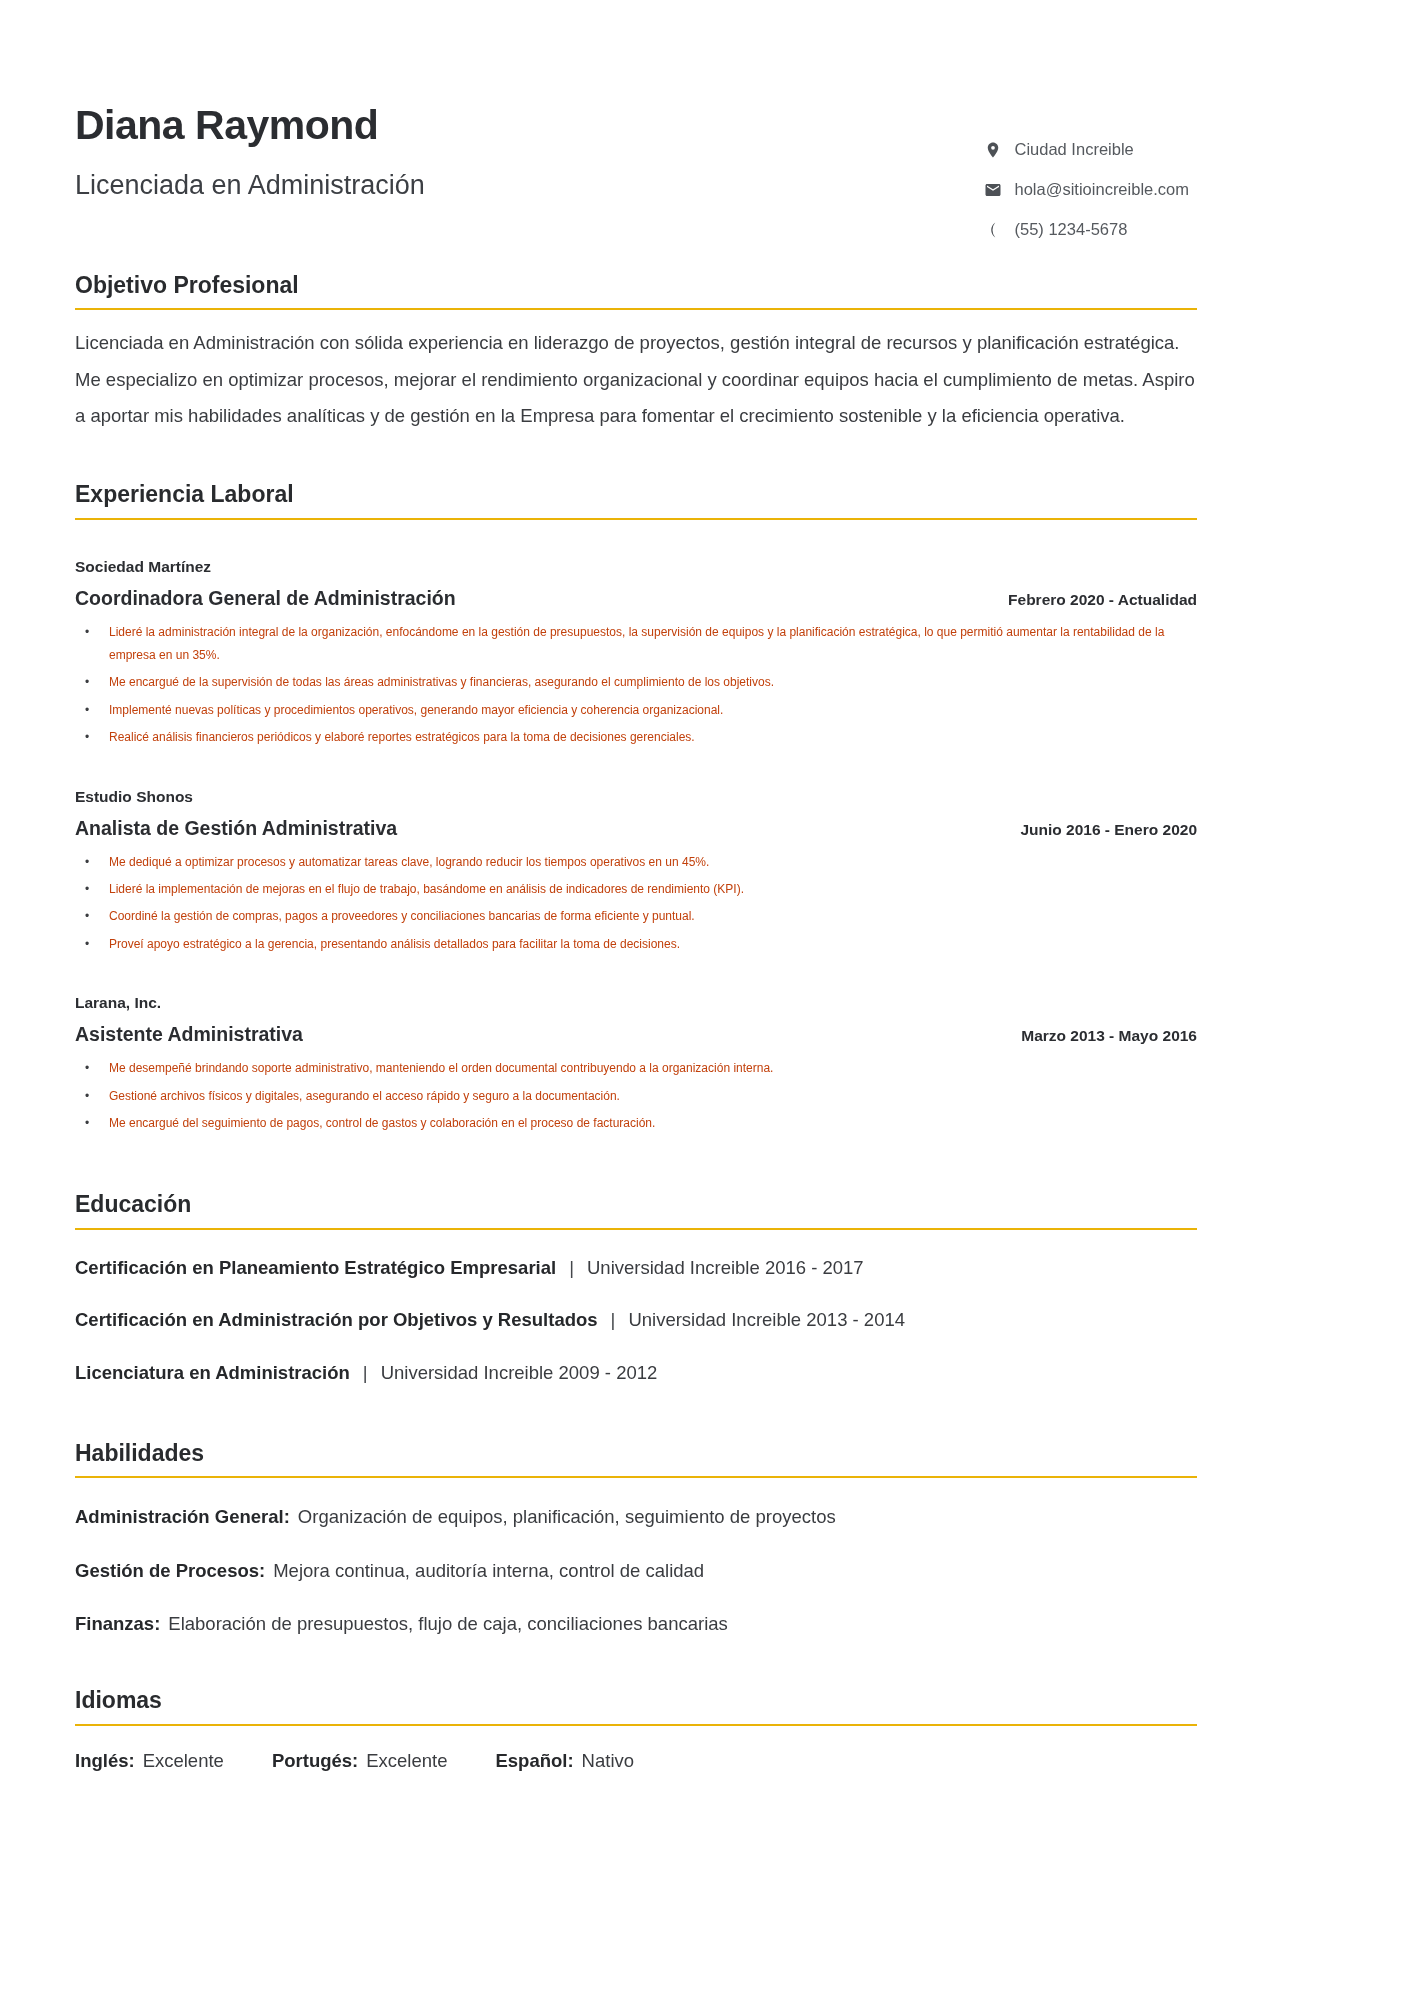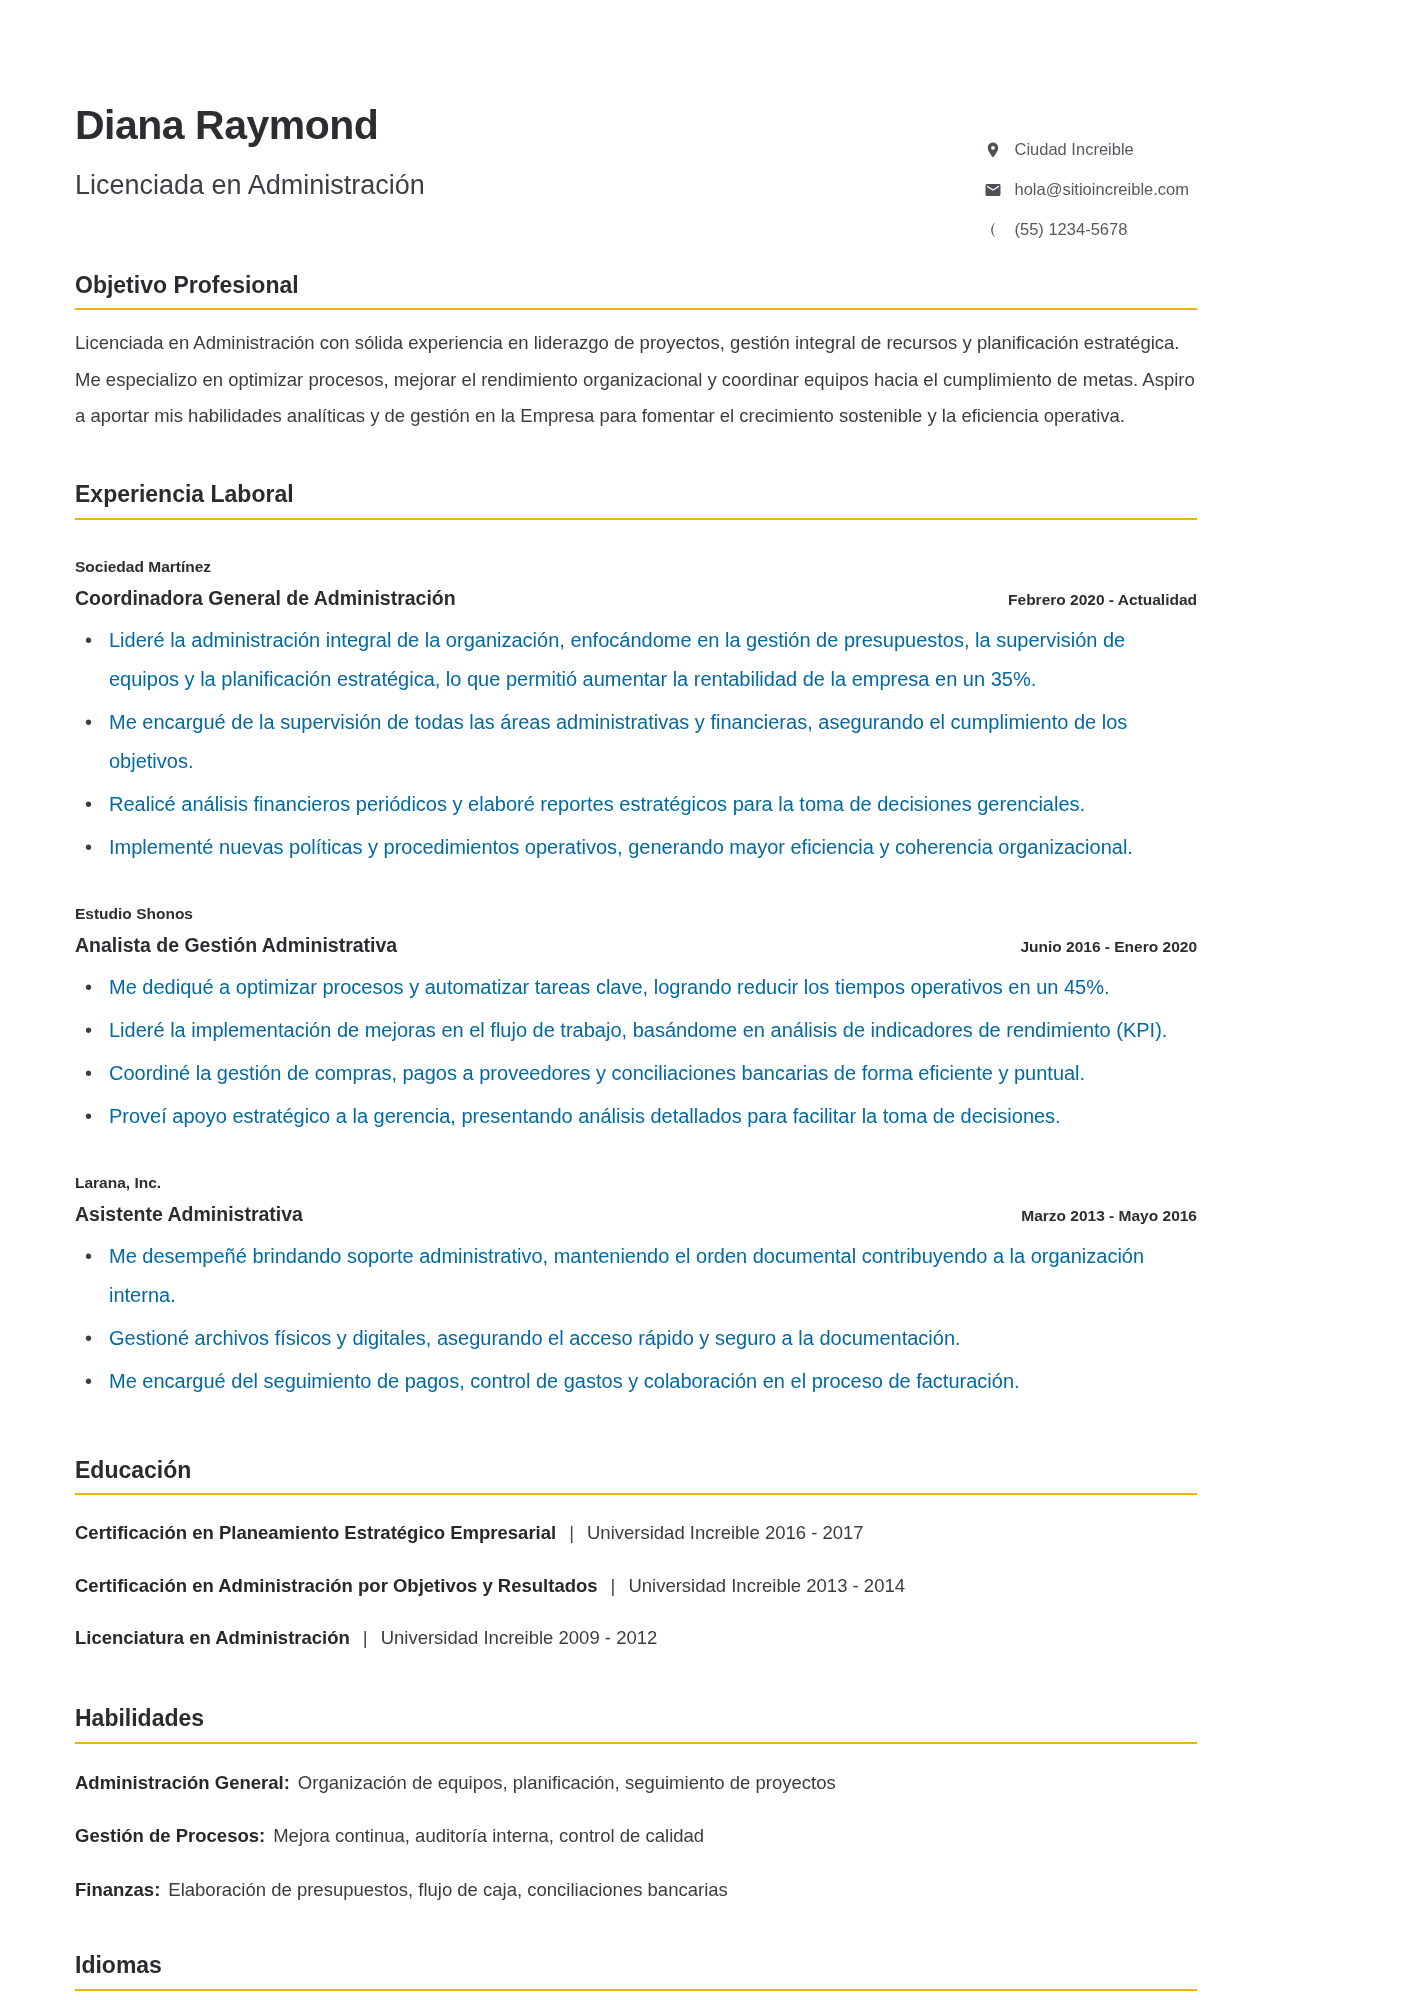--- a/index.html
+++ b/index.html
@@ -85,23 +85,23 @@
     justify-content: space-between;
     align-items: baseline;
     margin-top: 11px;
   }
   .job-title { font-size: 19.5px; font-weight: 700; color: #2b2d31; }
   .job-dates { font-size: 15.5px; font-weight: 700; color: #2b2d31; white-space: nowrap; }
   .job ul { list-style: none; margin: 11px 0 0 0; padding: 0; }
   .job li {
     position: relative;
     padding-left: 34px;
-    font-size: 20px;
+    font-size: 12px;
     line-height: 1.95;
-    color: #0369a1;
+    color: #c2410c;
     margin-bottom: 4px;
   }
   .job li::before {
     content: "\2022";
     position: absolute;
     left: 10px;
     top: 0;
     color: #3a3c40;
   }
 
@@ -182,22 +182,22 @@
 
     <div class="job">
       <p class="job-company">Sociedad Martínez</p>
       <div class="job-titlerow">
         <span class="job-title">Coordinadora General de Administración</span>
         <span class="job-dates">Febrero 2020 - Actualidad</span>
       </div>
       <ul>
         <li>Lideré la administración integral de la organización, enfocándome en la gestión de presupuestos, la supervisión de equipos y la planificación estratégica, lo que permitió aumentar la rentabilidad de la empresa en un 35%.</li>
         <li>Me encargué de la supervisión de todas las áreas administrativas y financieras, asegurando el cumplimiento de los objetivos.</li>
+        <li>Implementé nuevas políticas y procedimientos operativos, generando mayor eficiencia y coherencia organizacional.</li>
         <li>Realicé análisis financieros periódicos y elaboré reportes estratégicos para la toma de decisiones gerenciales.</li>
-        <li>Implementé nuevas políticas y procedimientos operativos, generando mayor eficiencia y coherencia organizacional.</li>
       </ul>
     </div>
 
     <div class="job">
       <p class="job-company">Estudio Shonos</p>
       <div class="job-titlerow">
         <span class="job-title">Analista de Gestión Administrativa</span>
         <span class="job-dates">Junio 2016 - Enero 2020</span>
       </div>
       <ul>

